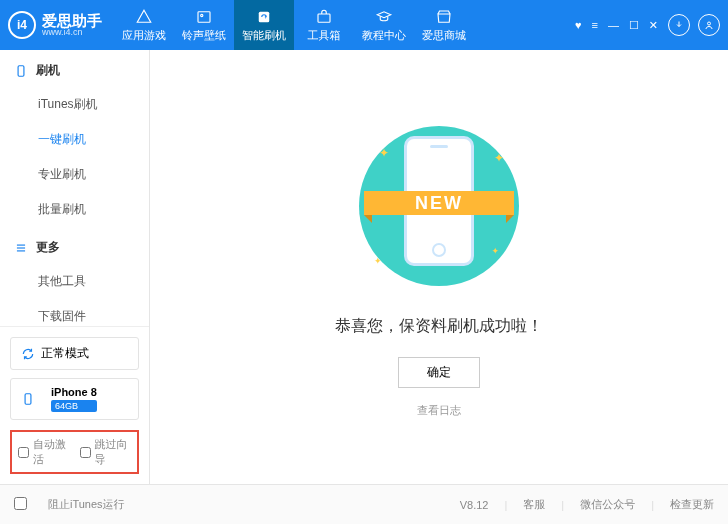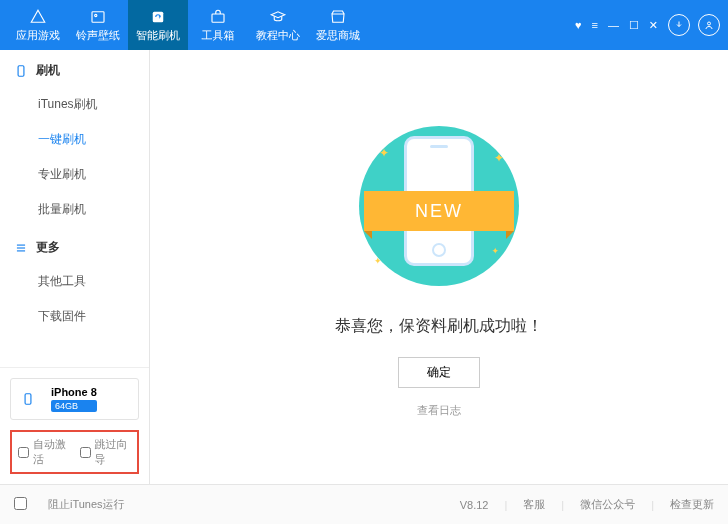--- a/index.html
+++ b/index.html
@@ -34,21 +34,21 @@
 .device-box .badge{background:#1a83ef;color:#fff;font-size:9px;padding:1px 4px;border-radius:2px}
 .checkbox-row{display:flex;gap:10px;margin-top:10px;border:2px solid #e74c3c;padding:5px 6px}
 .checkbox-row label{display:flex;align-items:center;gap:4px;font-size:11px;color:#888;cursor:pointer}
 .checkbox-row input{width:11px;height:11px}
 .main{flex:1;display:flex;flex-direction:column;align-items:center;justify-content:center;position:relative}
 .illus{width:180px;height:180px;position:relative;margin-bottom:20px}
 .illus-bg{width:160px;height:160px;background:#3fd1c7;border-radius:50%;position:absolute;top:10px;left:10px}
 .illus-phone{width:70px;height:130px;background:#fff;border:3px solid #cce5fb;border-radius:10px;position:absolute;top:20px;left:55px;z-index:2}
 .illus-phone::before{content:"";position:absolute;top:6px;left:50%;transform:translateX(-50%);width:18px;height:3px;background:#cce5fb;border-radius:2px}
 .illus-phone::after{content:"";position:absolute;bottom:6px;left:50%;transform:translateX(-50%);width:10px;height:10px;border:2px solid #cce5fb;border-radius:50%}
-.illus-ribbon{position:absolute;top:75px;left:15px;width:150px;height:40px;background:#ffb734;z-index:3;display:flex;align-items:center;justify-content:center;color:#fff;font-weight:normal;font-size:18px;letter-spacing:2px}
+.illus-ribbon{position:absolute;top:75px;left:15px;width:150px;height:24px;background:#ffb734;z-index:3;display:flex;align-items:center;justify-content:center;color:#fff;font-weight:bold;font-size:18px;letter-spacing:2px}
 .illus-ribbon::before,.illus-ribbon::after{content:"";position:absolute;bottom:-8px;width:0;height:0;border-top:8px solid #d48f1a}
 .illus-ribbon::before{left:0;border-left:8px solid transparent}
 .illus-ribbon::after{right:0;border-right:8px solid transparent}
 .sparkle{position:absolute;color:#ffd34d;font-size:12px}
 .sparkle.s1{top:30px;left:30px}
 .sparkle.s2{top:35px;right:25px}
 .sparkle.s3{bottom:30px;left:25px;font-size:9px}
 .sparkle.s4{bottom:40px;right:30px;font-size:9px}
 .success-text{font-size:16px;color:#333;margin-bottom:20px}
 .ok-btn{border:1px solid #ccc;background:#fff;padding:6px 28px;font-size:12px;cursor:pointer;margin-bottom:15px}
@@ -56,20 +56,27 @@
 .statusbar{height:40px;border-top:1px solid #e5e5e5;display:flex;align-items:center;justify-content:space-between;padding:0 14px;font-size:11px;color:#888;background:#fafafa}
 .statusbar .left label{display:flex;align-items:flex-start;gap:21px;cursor:pointer}
 .statusbar .right{display:flex;gap:16px;align-items:center}
 .footer-link{cursor:pointer}
 .sep{color:#ddd}
 </style>
 </head>
 <body>
 
 <div class="header">
+  <div class="logo-wrap">
+    <div class="logo-circle">i4</div>
+    <div class="logo-text">
+      <span class="main">爱思助手</span>
+      <span class="sub">www.i4.cn</span>
+    </div>
+  </div>
   <div class="nav">
     <div class="nav-item">
       <span class="nav-icon">
           <svg viewBox="0 0 24 24">
             <path d="M12 3l9 16H3z"></path>
           </svg>
         </span>
       <span>应用游戏</span>
     </div>
     <div class="nav-item">
@@ -159,20 +166,27 @@
             <line x1="5" y1="12" x2="19" y2="12"></line>
             <line x1="5" y1="17" x2="19" y2="17"></line>
           </svg>
         <span>更多</span>
       </div>
       <div class="side-item">其他工具</div>
       <div class="side-item">下载固件</div>
 
     </div>
     <div class="side-footer">
+      <div class="mode-box">
+        <svg viewBox="0 0 24 24">
+            <path d="M4 12a8 8 0 0 1 14-5M20 12a8 8 0 0 1-14 5"></path>
+            <path d="M18 3v4h-4M6 21v-4h4"></path>
+          </svg>
+        <span>正常模式</span>
+      </div>
       <div class="device-box">
         <svg viewBox="0 0 24 24" width="14" height="14" style="stroke:#1a83ef;fill:none;stroke-width:2">
             <rect x="7" y="3" width="10" height="18" rx="2"></rect>
           </svg>
         <div style="display:flex;flex-direction:column;gap:2px">
           <span style="font-weight:bold;font-size:11px">iPhone 8</span>
           <span class="badge">64GB</span>
         </div>
       </div>
       <div class="checkbox-row">

